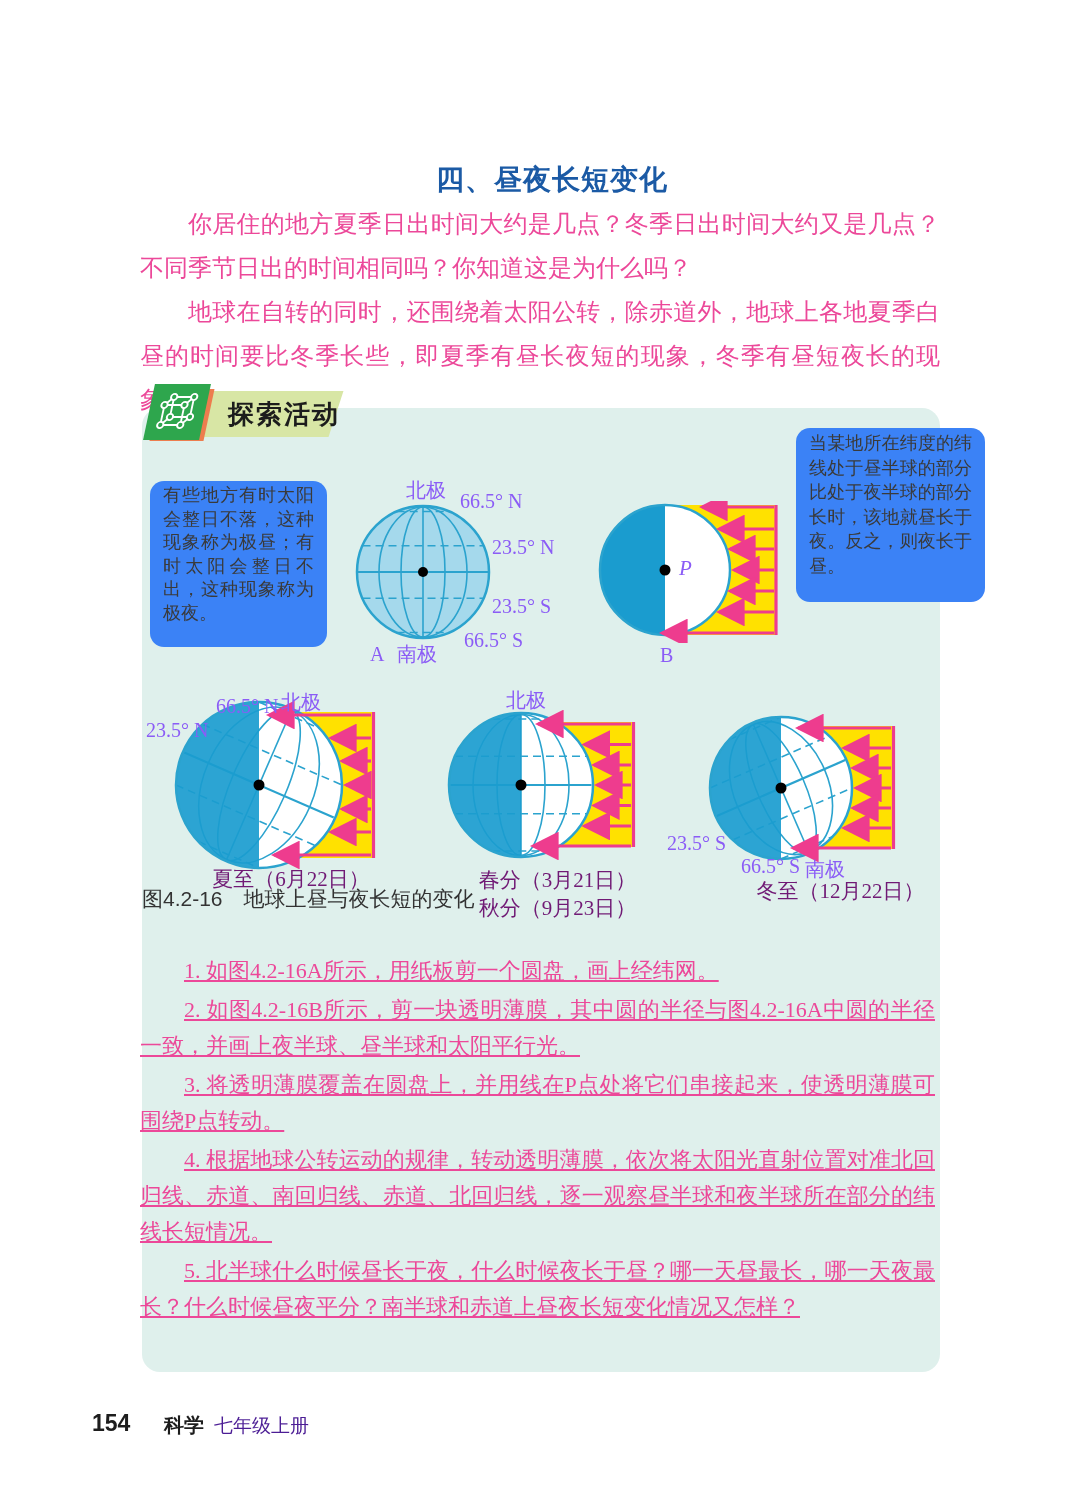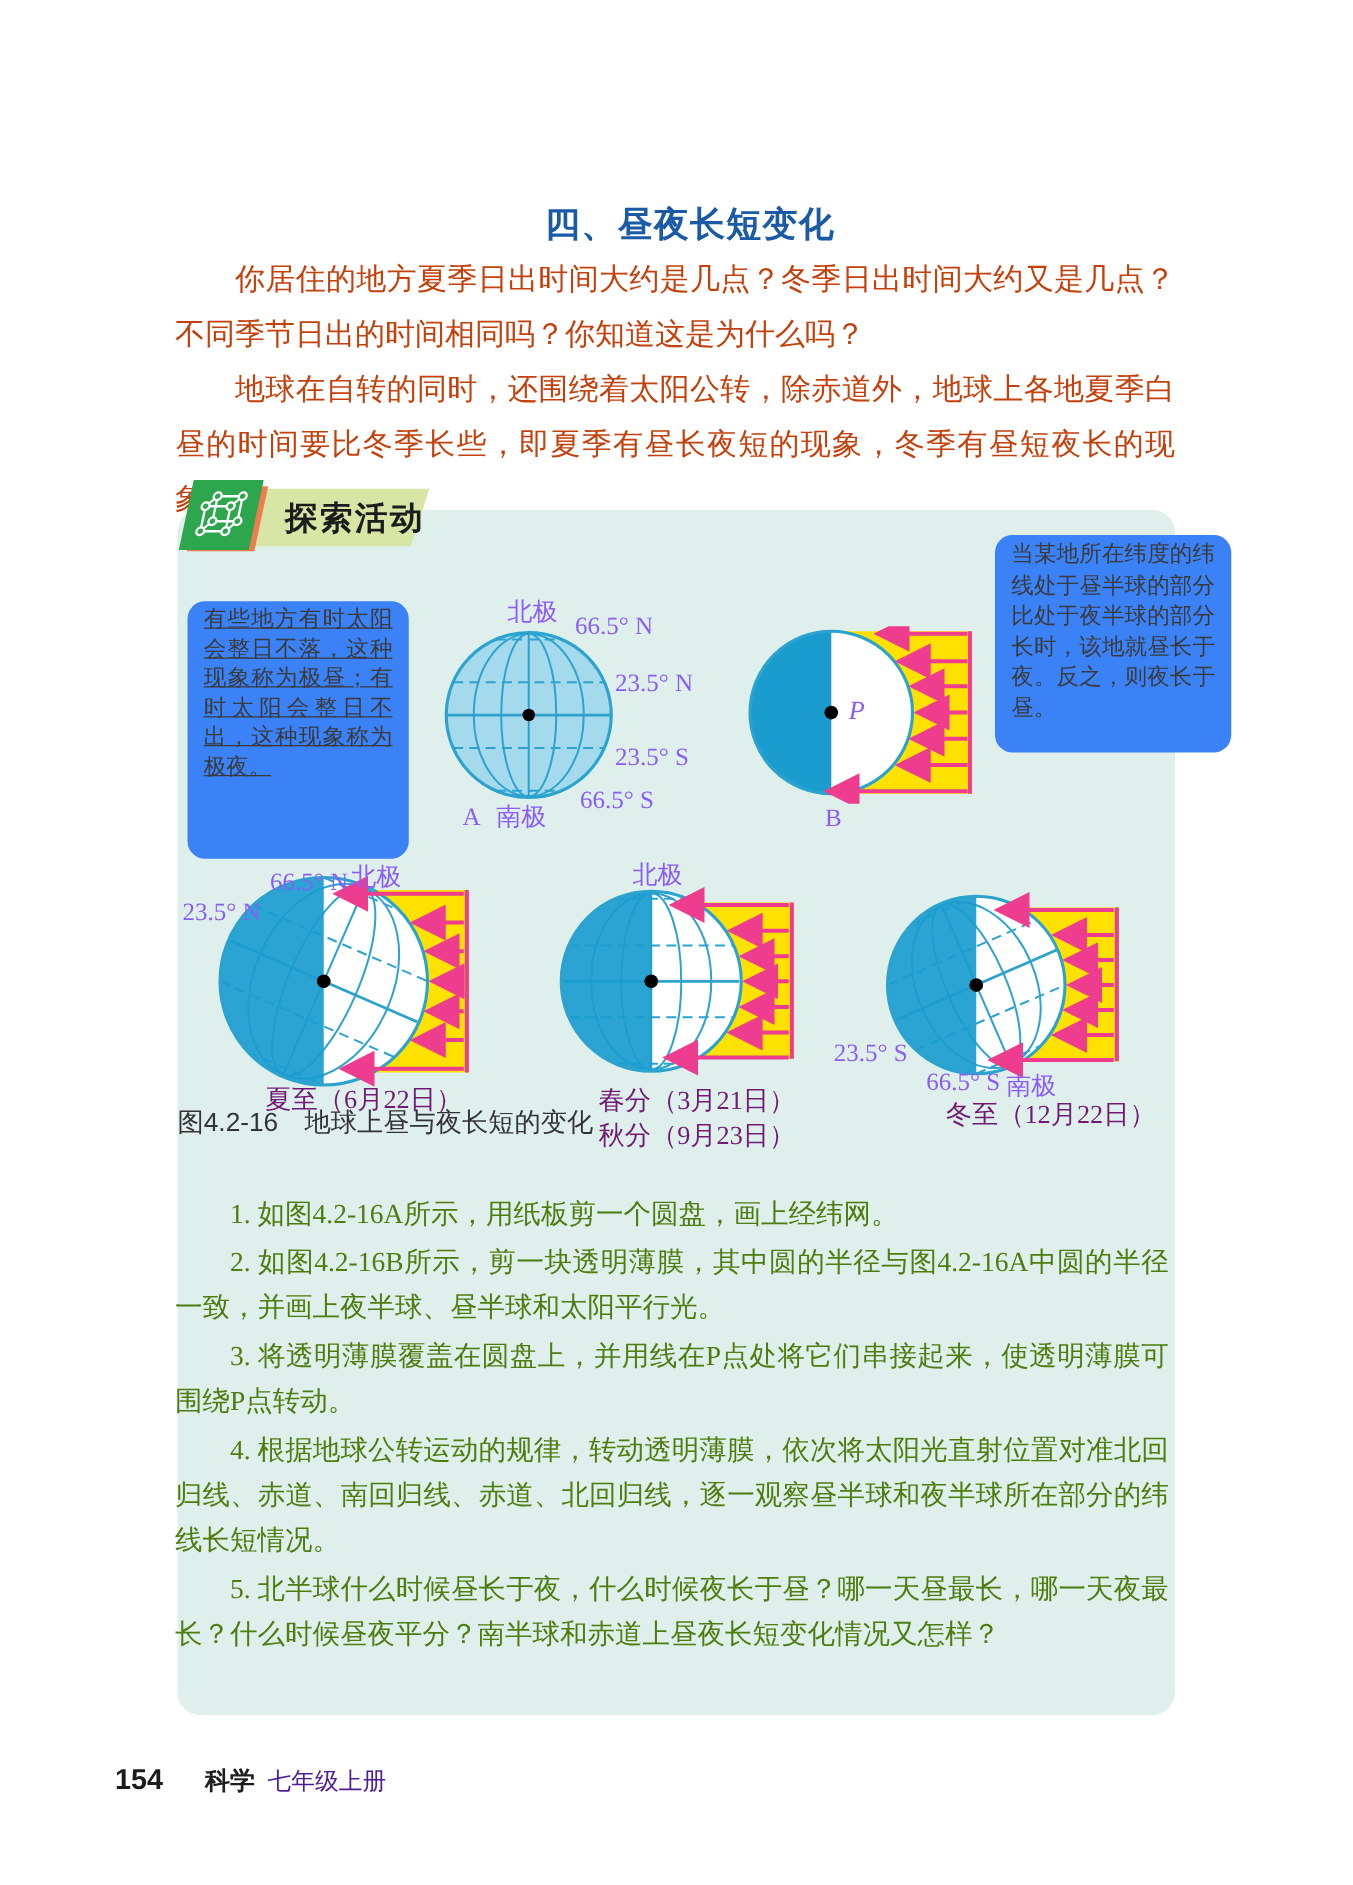--- a/index.html
+++ b/index.html
@@ -4,51 +4,51 @@
 <style>
   html,body{margin:0;padding:0;background:#ffffff;}
   body{width:1082px;height:1508px;position:relative;overflow:hidden;
        font-family:"Liberation Serif",serif;}
   .abs{position:absolute;}
   .title{position:absolute;left:140px;top:150px;width:800px;margin:12px;
          text-align:center;font:bold 28px/36px "Liberation Sans",sans-serif;
          color:#1B5AA5;letter-spacing:1px;}
   .body-text{position:absolute;left:140px;top:202px;width:800px;}
   .body-text p{margin:0;text-indent:2em;text-align:justify;
-         font:24px/44px "Liberation Serif",serif;color:#c2410c;}
+         font:24px/44px "Liberation Serif",serif;color:#ec4899;}
   .mint-box{position:absolute;left:142px;top:408px;width:798px;height:964px;
          background:#DFF0EC;border-radius:18px;}
   .tab-wrap{position:absolute;left:146px;top:383px;width:210px;height:62px;}
   .tab-bg{position:absolute;left:54px;top:8px;width:136px;height:46px;
          background:#D8E6A5;transform:skewX(-18deg);}
   .tab-text{display:inline-block;transform:skewX(18deg);
          font:bold 26px/46px "Liberation Sans",sans-serif;color:#1c1c1c;
          padding-left:28px;letter-spacing:2px;white-space:nowrap;}
   .icon-orange{position:absolute;left:9px;top:6px;width:54px;height:52px;
          background:#ED7D4E;transform:skewX(-12deg);}
   .icon-green{position:absolute;left:3px;top:1px;width:56px;height:56px;
          background:#2EA64D;transform:skewX(-12deg);
          display:flex;align-items:center;justify-content:center;}
   .note{position:absolute;background:#3b82f6;border-radius:14px;
          box-sizing:border-box;padding:3px 13px;
          font:18px/23.5px "Liberation Sans",sans-serif;color:#3a3a3a;
          text-align:justify;}
-  .note-left{left:150px;top:481px;width:177px;height:206px;text-decoration:underline;}
+  .note-left{left:150px;top:481px;width:177px;height:166px;}
   .note-right{left:796px;top:428px;width:189px;height:174px;line-height:24.5px;}
   .lbl{position:absolute;font:20px/24px "Liberation Serif",serif;
          color:#8b5cf6;white-space:nowrap;}
   .lbl-italic{font-style:italic;font-size:21px;}
   .gcap{position:absolute;text-align:center;
          font:21px/26px "Liberation Serif",serif;color:#701a75;}
   .fig-caption{position:absolute;left:142px;top:886px;width:798px;
          font:21px/26px "Liberation Sans",sans-serif;
          color:#333333;}
   .steps{position:absolute;left:140px;top:953px;width:795px;}
   .steps p{margin:0 0 3px;text-indent:2em;text-align:justify;
-         font:22px/36px "Liberation Serif",serif;color:#4d7c0f;}
+         font:22px/36px "Liberation Serif",serif;color:#ec4899;text-decoration:underline;}
   .footer{position:absolute;left:0;top:1405px;width:1082px;height:40px;
          font-family:"Liberation Sans",sans-serif;color:#1d1d1d;}
   .footer .pageno{position:absolute;left:92px;top:5px;font:bold 23px/26px "Liberation Sans",sans-serif;}
   .footer .subject{position:absolute;left:164px;top:8px;font:bold 20px/24px "Liberation Sans",sans-serif;}
   .footer .volume{position:absolute;left:214px;top:9px;font:19px/23px "Liberation Sans",sans-serif;color:#4c1d95;}
 </style>
 </head>
 <body>
 
 <h1 class="title">四、昼夜长短变化</h1>

